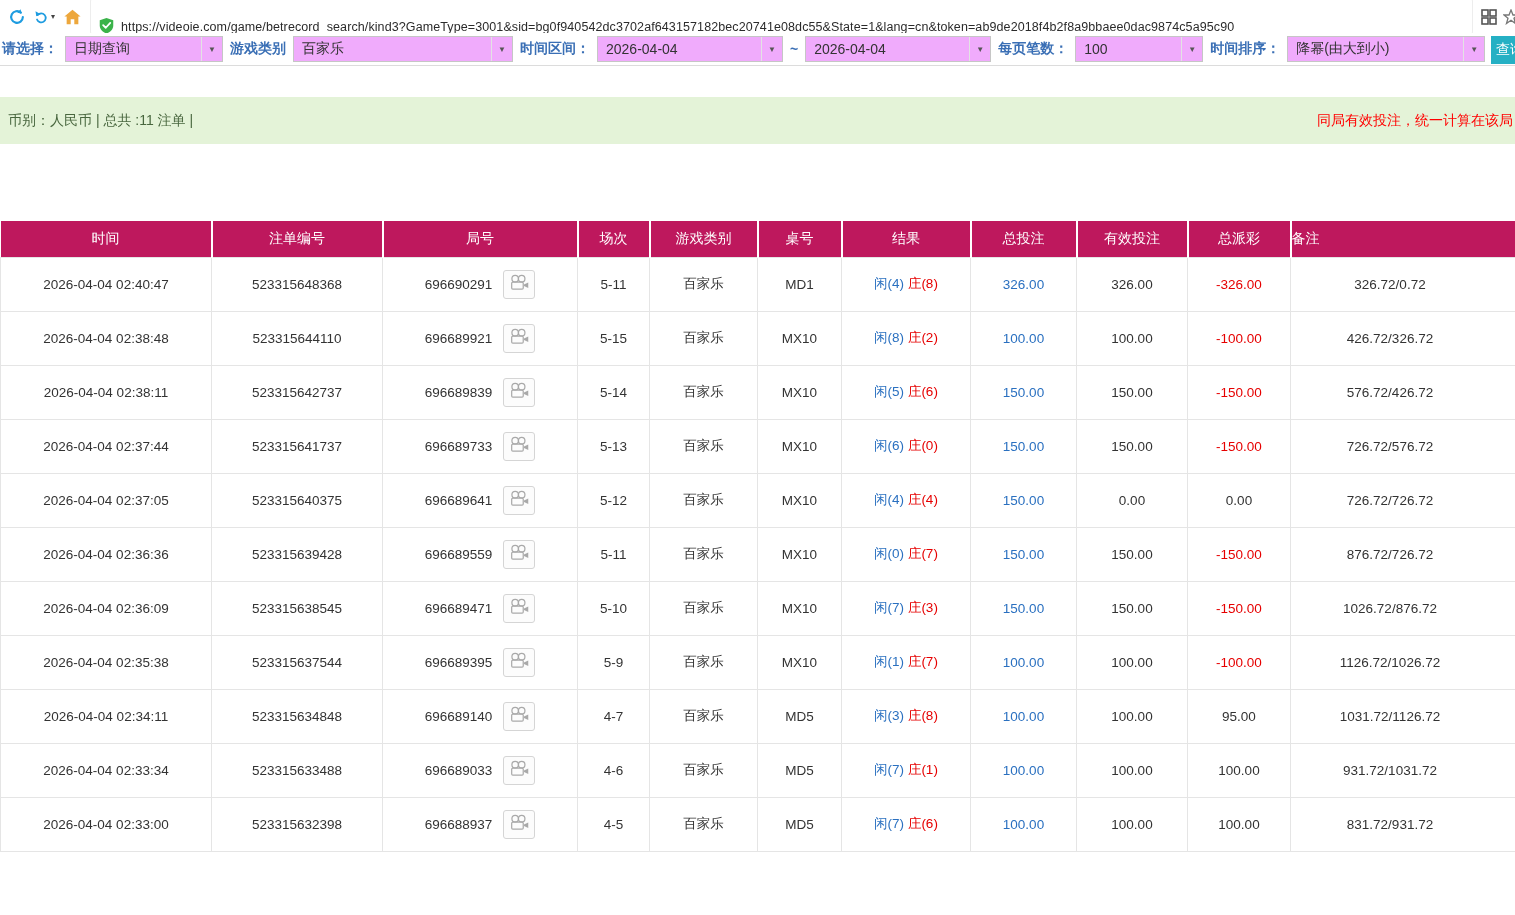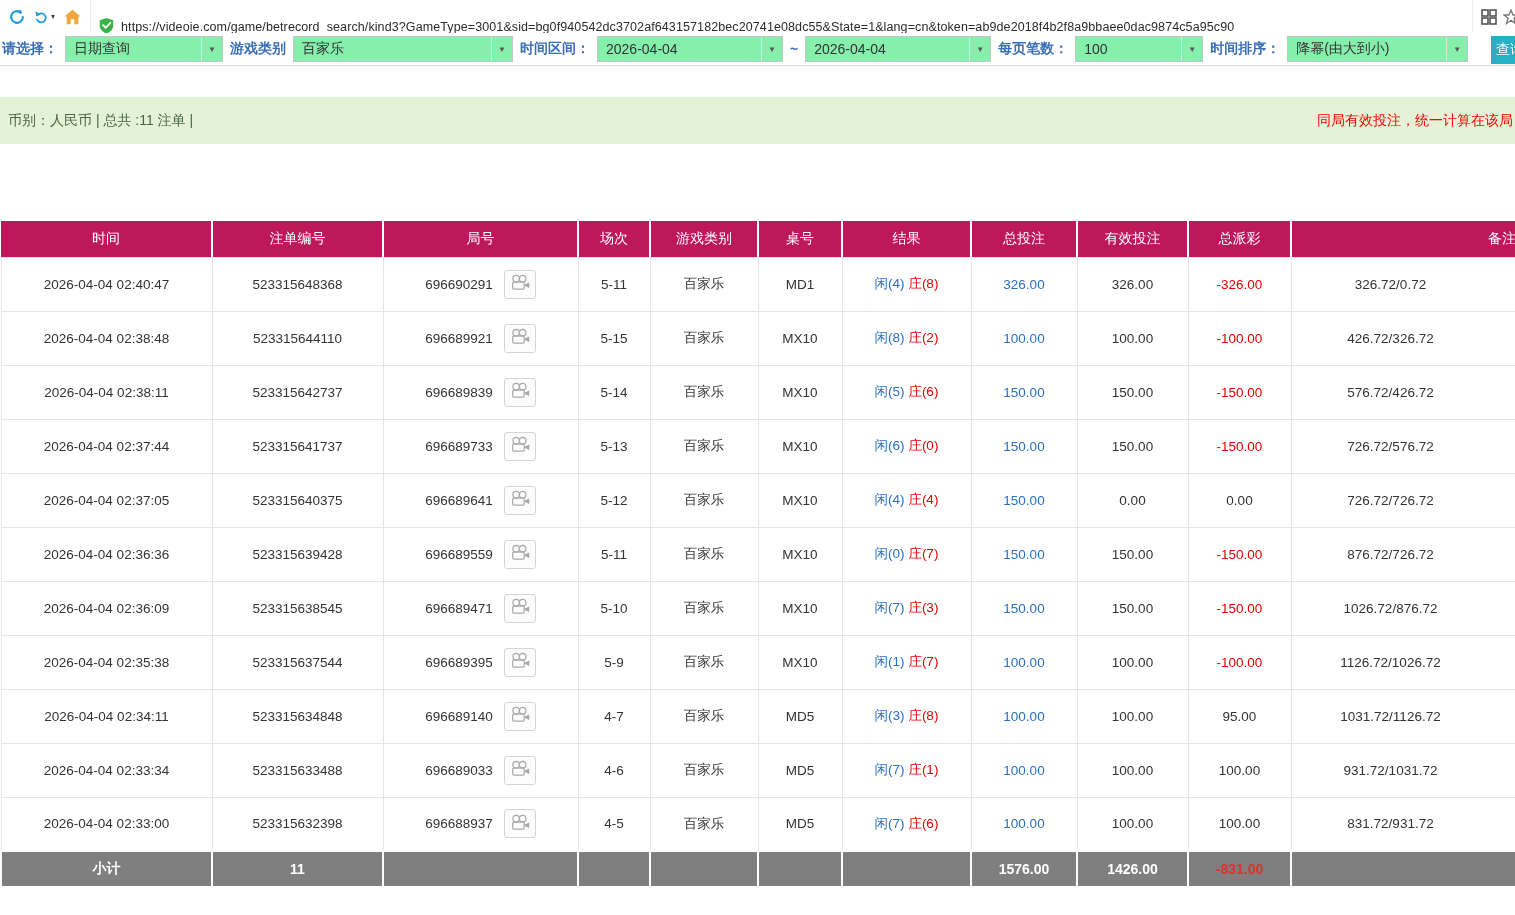--- a/index.html
+++ b/index.html
@@ -14,42 +14,42 @@
   .caret { font-size: 8px; color: #444; }
   .address-bar { flex: 1; height: 37px; display: flex; align-items: flex-end; gap: 7px;
     border: 1px solid #ededed; border-radius: 3px; padding: 0 8px; background: #fff; min-width: 0; }
   .url { font-size: 12.5px; color: #2b2b2b; white-space: nowrap; overflow: hidden; letter-spacing: 0.1px; }
   .right-icons { display: flex; align-items: center; gap: 6px; margin-right: -10px; }
 
   
   .filter-bar { height: 33px; display: flex; align-items: center; gap: 7px; padding-left: 2px;
     border-bottom: 1px solid #dcdcdc; position: relative; background: #fff; }
   .flabel { color: #3a6fb5; font-weight: bold; font-size: 14px; white-space: nowrap; }
-  .select { height: 26px; background: #86efac; border: 1px solid #c6c6c6; display: inline-flex;
+  .select { height: 26px; background: #f0abfc; border: 1px solid #c6c6c6; display: inline-flex;
     align-items: center; justify-content: space-between; font-size: 14px; color: #333;
     cursor: pointer; flex-shrink: 0; }
   .select .val { padding: 0 8px; white-space: nowrap; overflow: hidden; }
   .select .arrow { width: 21px; align-self: stretch; display: flex; align-items: center;
     justify-content: center; color: #555; font-size: 8px; border-left: 1px solid #e3e3e3; }
   .tilde { color: #3a6fb5; font-weight: bold; font-size: 14px; }
   .search-btn { position: absolute; right: 0; top: 3px; height: 28px; width: 24px;
     background: #25b0c4; color: #fff; border: none; font-size: 14px; overflow: hidden;
     white-space: nowrap; text-align: left; padding: 0 0 0 5px; cursor: pointer; }
 
   
   .info-bar { margin-top: 31px; height: 47px; background: #e4f3d8; display: flex;
     align-items: center; justify-content: space-between; padding: 0 2px 0 8px; font-size: 14px; }
   .info-left { color: #48663e; white-space: nowrap; }
   .info-right { color: #ff0000; white-space: nowrap; overflow: hidden; }
 
   
   table { border-collapse: collapse; table-layout: fixed; width: 1515px; margin-top: 77px; }
   thead th { background: #be185d; color: #fff; font-size: 14px; font-weight: normal;
     height: 36px; border-right: 2px solid #fff; text-align: center; }
-  thead th:last-child { border-right: none; text-align: right; }
+  thead th:last-child { border-right: none; text-align: left; }
   tbody td { height: 54px; text-align: center; font-size: 13.5px; color: #333;
     border: 1px solid #e5e5e5; background: #fff; }
   tbody td.remark { padding-right: 26px; }
   .blue { color: #2a70c0; }
   .player { color: #2a70c0; }
   .banker { color: #e60000; }
   .neg { color: #e60000; }
   .round-no { vertical-align: middle; }
   .video-btn { display: inline-flex; align-items: center; justify-content: center;
     width: 32px; height: 29px; margin-left: 11px; vertical-align: middle;
@@ -130,21 +130,21 @@
       <span class="arrow">▼</span>
   </span>
 
   <span class="flabel">每页笔数：</span>
   <span class="select" style="width:128px">
     <span class="val">100</span>
       <span class="arrow">▼</span>
   </span>
 
   <span class="flabel">时间排序：</span>
-  <span class="select" style="width:181px">
+  <span class="select" style="width:198px">
     <span class="val">降幂(由大到小)</span>
       <span class="arrow">▼</span>
   </span>
 
   <button class="search-btn">查询</button>
 </div>
 
 <div class="info-bar">
   <span class="info-left">币别：人民币 | 总共 :11 注单 |</span>
   <span class="info-right">同局有效投注，统一计算在该局</span>
@@ -395,27 +395,14 @@
         <td>百家乐</td>
         <td>MD5</td>
         <td><span class="player">闲(7)</span> <span class="banker">庄(6)</span></td>
         <td class="blue">100.00</td>
         <td>100.00</td>
         <td class="payout-cell">100.00</td>
         <td class="remark">831.72/931.72</td>
       </tr>
     </tbody>
   <tfoot>
-    <tr>
-      <td>小计</td>
-      <td>11</td>
-      <td></td>
-        <td></td>
-        <td></td>
-        <td></td>
-        <td></td>
-      <td>1576.00</td>
-      <td>1426.00</td>
-      <td class="payout-cell neg">-831.00</td>
-      <td></td>
-    </tr>
   </tfoot>
 </table>
 
 </body></html>

